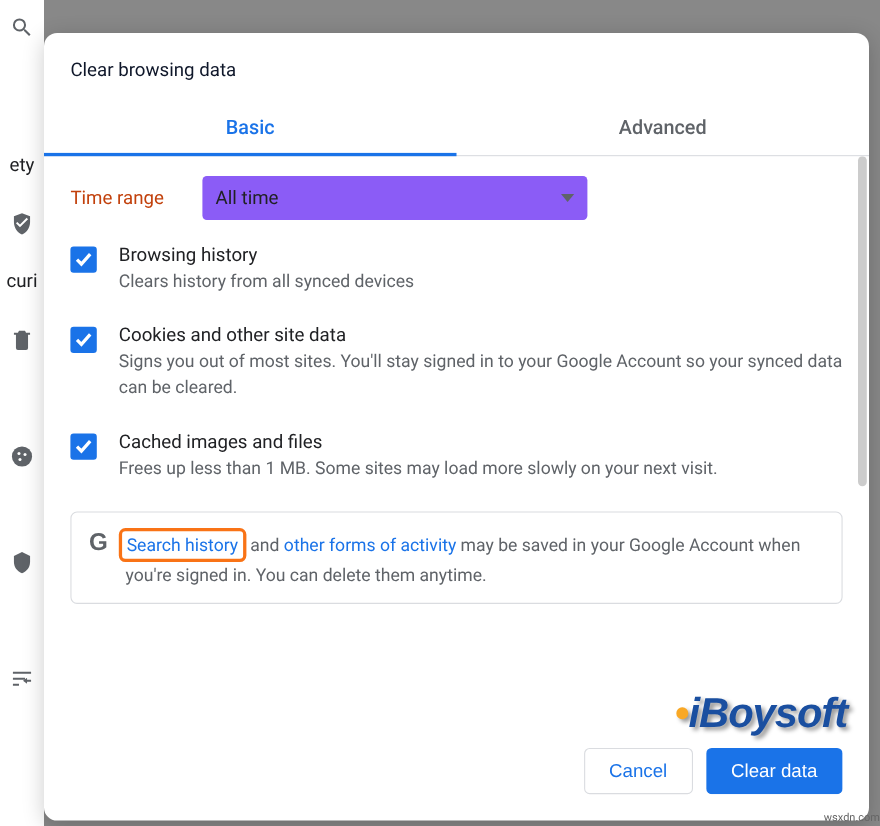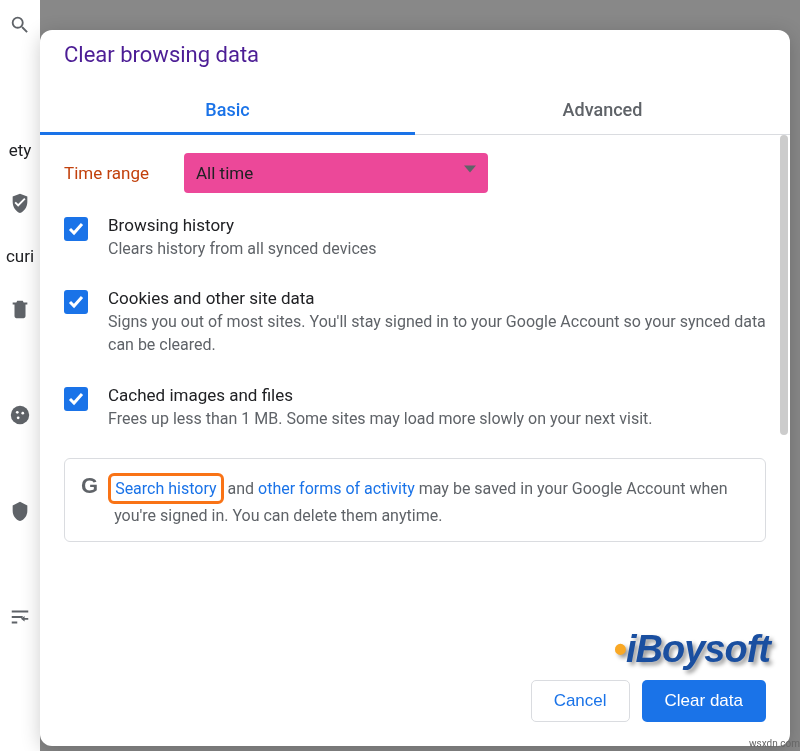--- a/index.html
+++ b/index.html
@@ -29,23 +29,23 @@
   position: absolute;
   left: 40px; right: 10px; top: 30px; bottom: 5px;
   background: #fff;
   border-radius: 12px;
   box-shadow: 0 4px 20px rgba(0,0,0,0.2);
   display: flex;
   flex-direction: column;
   overflow: hidden;
 }
 .dlg-title {
-  font-size: 22px;
-  color: #4c1d95;
-  padding: 12px 24px 18px 24px;
+  font-size: 17px;
+  color: #0f172a;
+  padding: 24px 24px 18px 24px;
 }
 .tabs { display: flex; border-bottom: 1px solid #dadce0; }
 .tab {
   flex: 1;
   text-align: center;
   padding: 14px 0;
   font-size: 18px;
   color: #5f6368;
   cursor: pointer;
   position: relative;
@@ -59,25 +59,25 @@
   height: 3px; background: #1a73e8;
 }
 .content { flex: 1; padding: 18px 24px 0 24px; overflow-y: auto; position: relative; }
 .scrollbar-vis {
   position: absolute; right: 2px; top: 0; width: 8px; height: 300px;
   background: #ccc; border-radius: 4px;
 }
 .row { display: flex; align-items: center; margin-bottom: 22px; }
 .row-label { font-size: 17px; color: #c2410c; width: 120px; }
 .select {
-  display: flex; justify-content: space-between;
-  background: #ec4899;
+  display: flex; align-items: center; justify-content: space-between;
+  background: #8b5cf6;
   border-radius: 4px;
   padding: 10px 12px;
-  width: 304px;
+  width: 350px;
   font-size: 17px;
   color: #202124;
   cursor: pointer;
 }
 .select svg { width: 12px; height: 12px; fill: #5f6368; }
 .check-row { display: flex; align-items: flex-start; gap: 20px; margin-bottom: 28px; }
 .checkbox {
   width: 24px; height: 24px;
   background: #1a73e8;
   border-radius: 3px;

